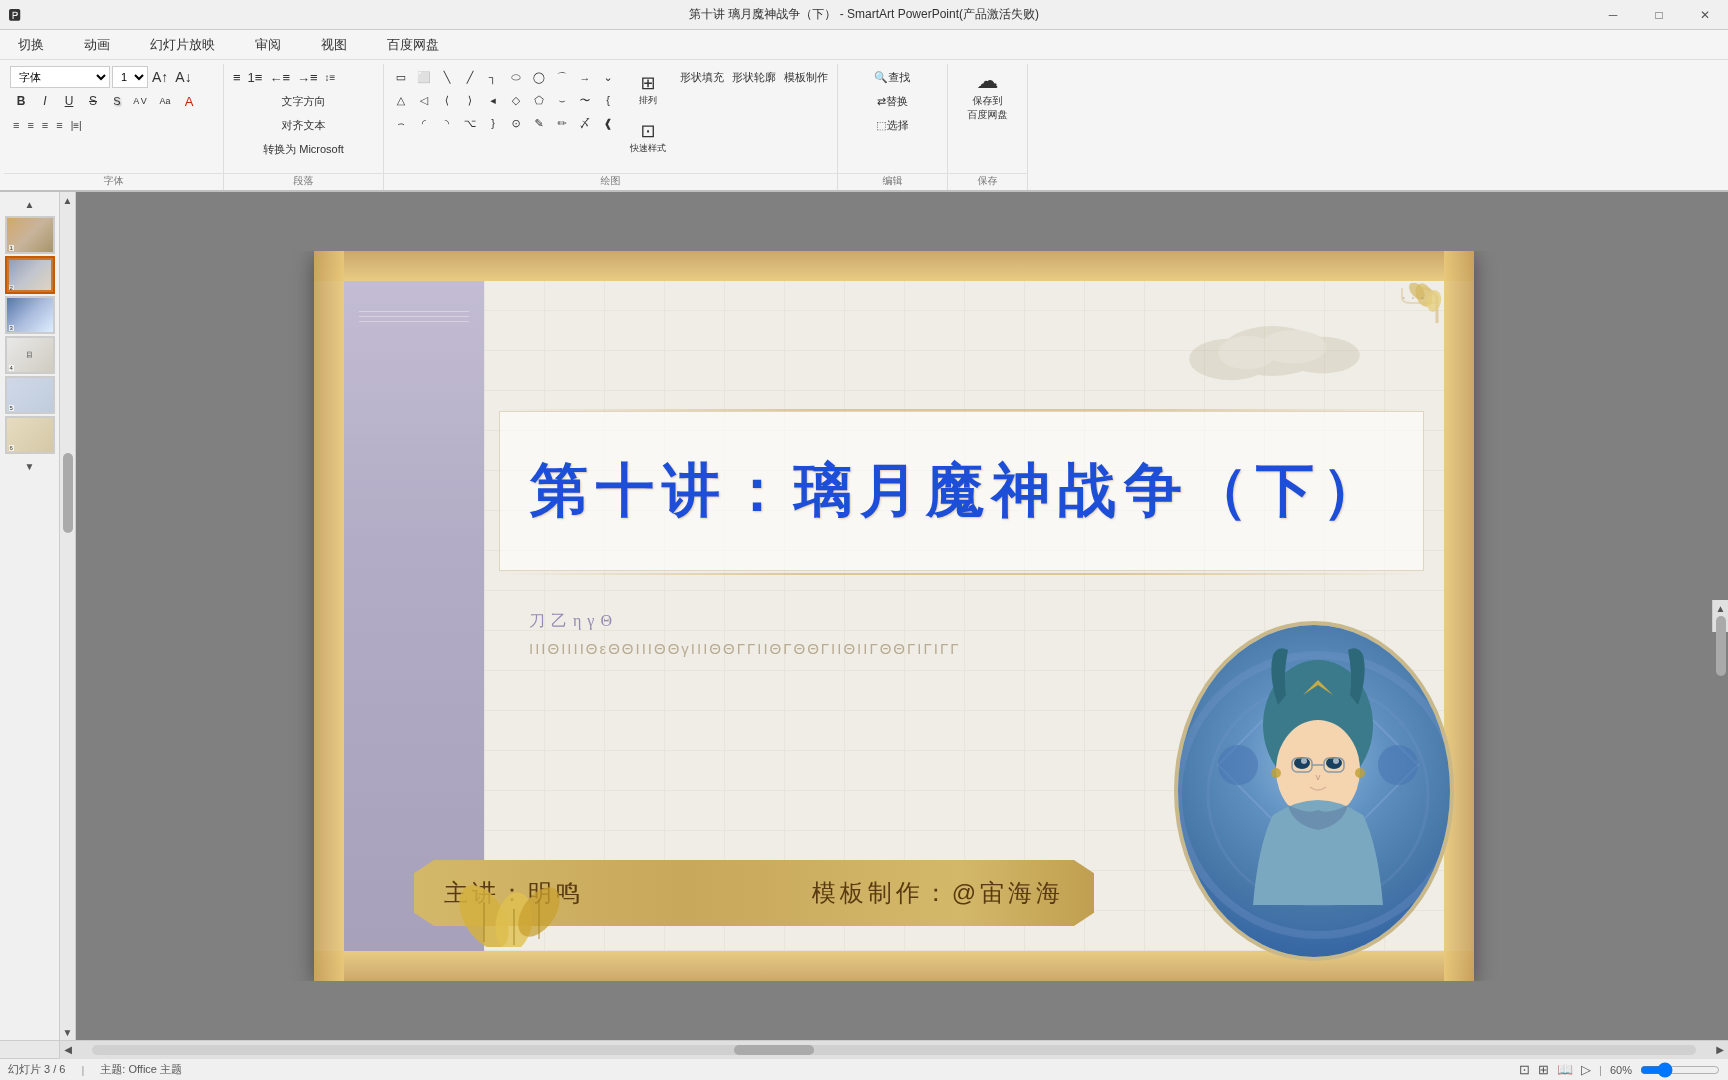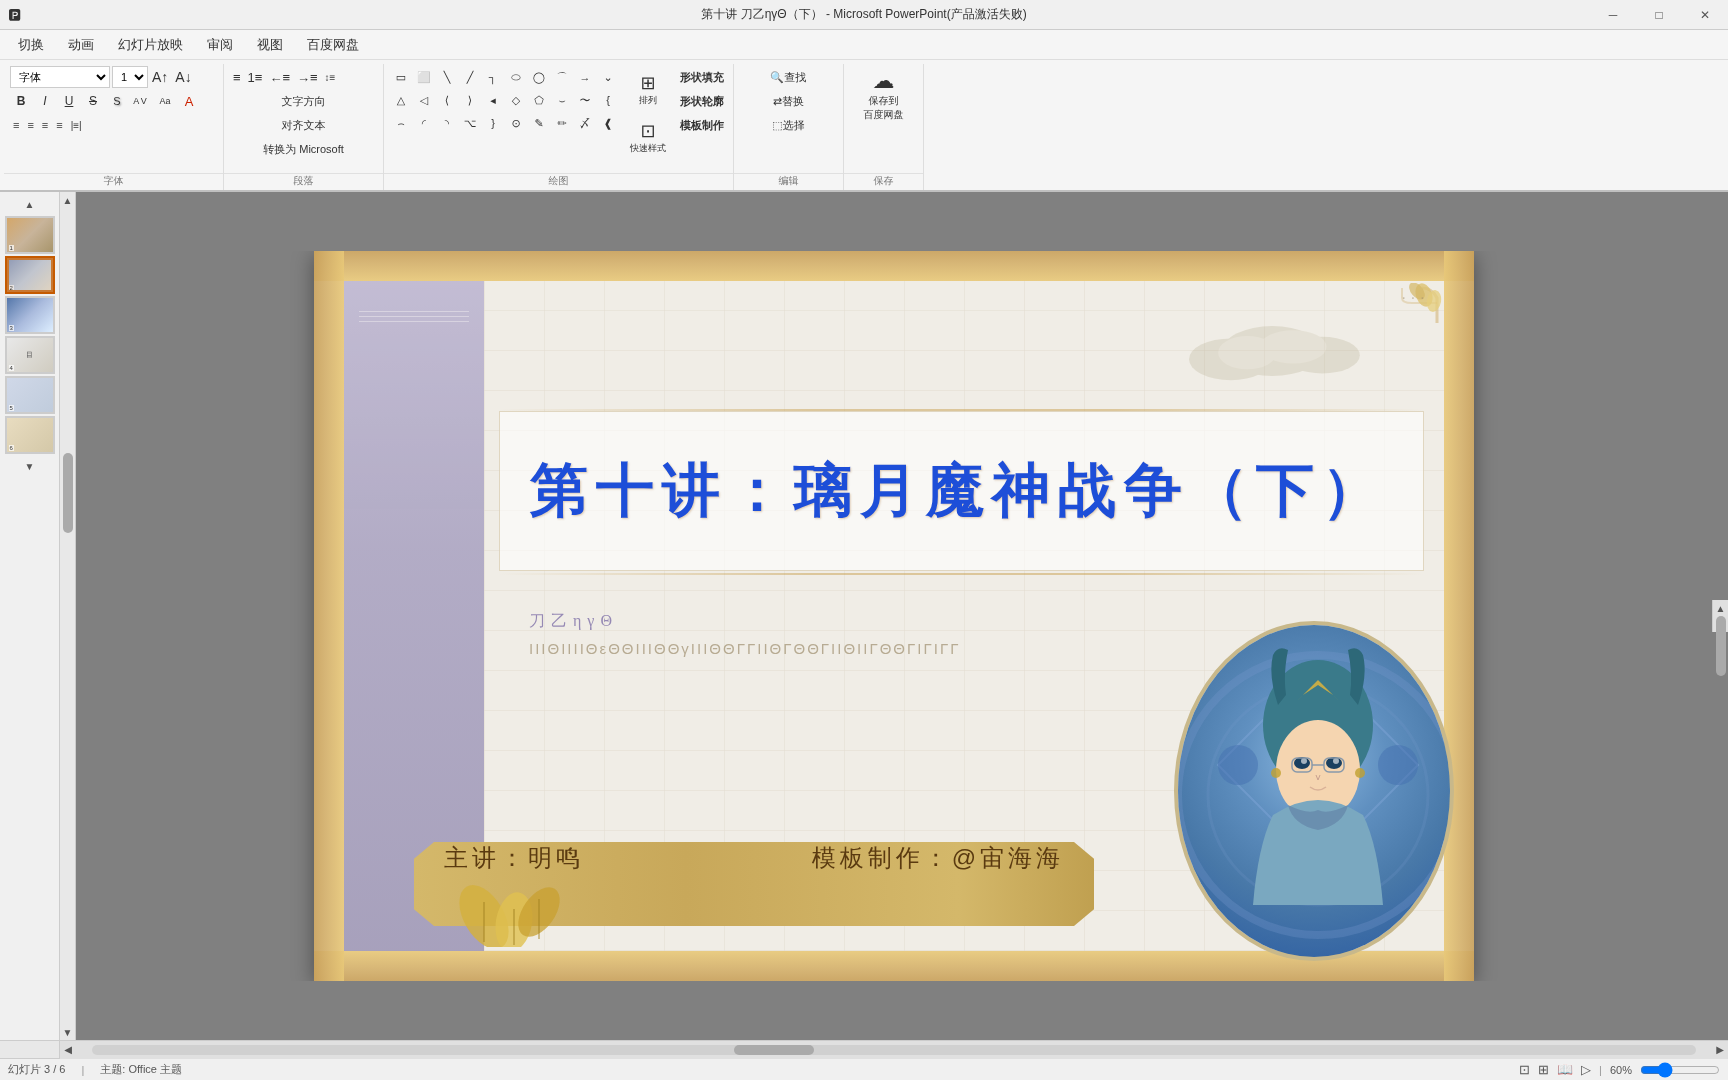--- a/index.html
+++ b/index.html
@@ -43,21 +43,21 @@
     }
 
     
     #menu-bar {
       height: 30px;
       background: #f5f5f5;
       display: flex;
       align-items: center;
       padding: 0 8px;
       border-bottom: 1px solid #ddd;
-      gap: 4px;
+      gap: 20px;
     }
     .menu-item {
       padding: 4px 10px;
       font-size: 13px;
       color: #333;
       cursor: pointer;
       border-radius: 2px;
     }
     .format-select {
       height: 22px;
@@ -308,23 +308,24 @@
       right: 50px;
       padding: 20px 30px;
     }
 
     
     .bottom-banner {
       position: absolute;
       bottom: 55px;
       left: 100px;
       width: 680px;
-      height: 84px;
+      height: 66px;
       background: linear-gradient(90deg, #d4b86a 0%, #c8a85a 40%, #d4b86a 80%, #c0a050 100%);
       display: flex;
+      align-items: center;
       padding: 0 30px;
       clip-path: polygon(0 20%, 20px 0, calc(100% - 20px) 0, 100% 20%, 100% 80%, calc(100% - 20px) 100%, 20px 100%, 0 80%);
     }
     .banner-text {
       font-size: 24px;
       color: #5a3a10;
       letter-spacing: 4px;
       display: flex;
       justify-content: space-between;
       width: 100%;
@@ -494,21 +495,21 @@
     }
 
   </style>
 </head>
 <body>
 
 <div id="app">
 
   <div id="title-bar">
     <span style="position:absolute;left:8px;font-size:14px;">🅿</span>
-    <span style="font-size:12px;">第十讲 刀乙ηγΘ（下） - Microsoft PowerPoint(产品激活失败)</span>
+    <span style="font-size:12px;">第十讲 璃月魔神战争（下） - SmartArt PowerPoint(产品激活失败)</span>
     <div class="win-controls">
       <div class="win-btn">─</div>
       <div class="win-btn">□</div>
       <div class="win-btn close">✕</div>
     </div>
   </div>
 
   <div id="menu-bar">
     <div class="menu-item">切换</div>
     <div class="menu-item">动画</div>
@@ -607,21 +608,21 @@
           <div class="rb-btn" style="height:46px;width:50px;font-size:9px;">
             <div style="font-size:18px;">⊞</div>
             <span>排列</span>
           </div>
           <div class="rb-btn" style="height:46px;width:50px;font-size:9px;">
             <div style="font-size:18px;">⊡</div>
             <span>快速样式</span>
           </div>
         </div>
 
-        <div style="display:flex;flex-direction:column;gap:2px;font-weight:bold;">
+        <div style="display:flex;flex-direction:row;gap:2px;">
           <div class="rb-btn-sm" style="font-size:11px;">形状填充</div>
           <div class="rb-btn-sm" style="font-size:11px;">形状轮廓</div>
           <div class="rb-btn-sm" style="font-size:11px;">模板制作</div>
         </div>
       </div>
       <div class="section-name">绘图</div>
     </div>
 
     <div class="big-rb-section" style="min-width:110px;">
       <div class="col-btns" style="gap:2px;flex:1;">

